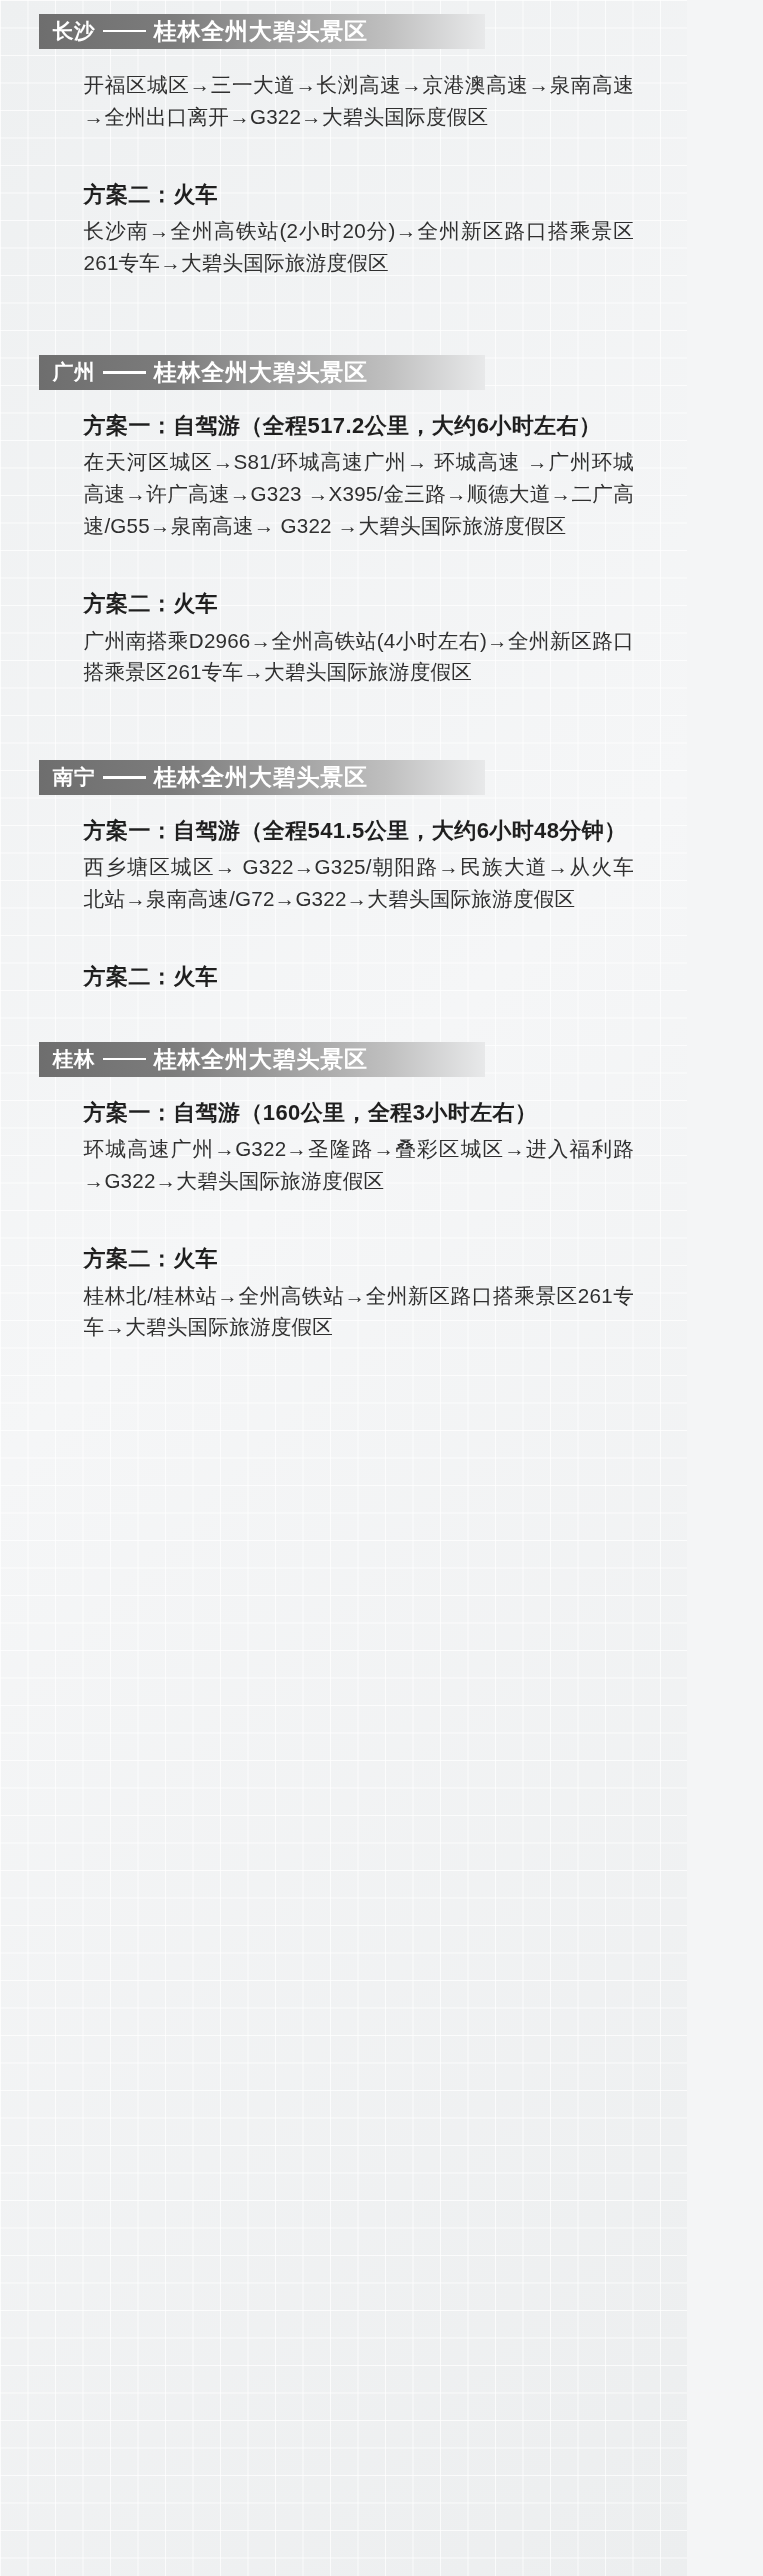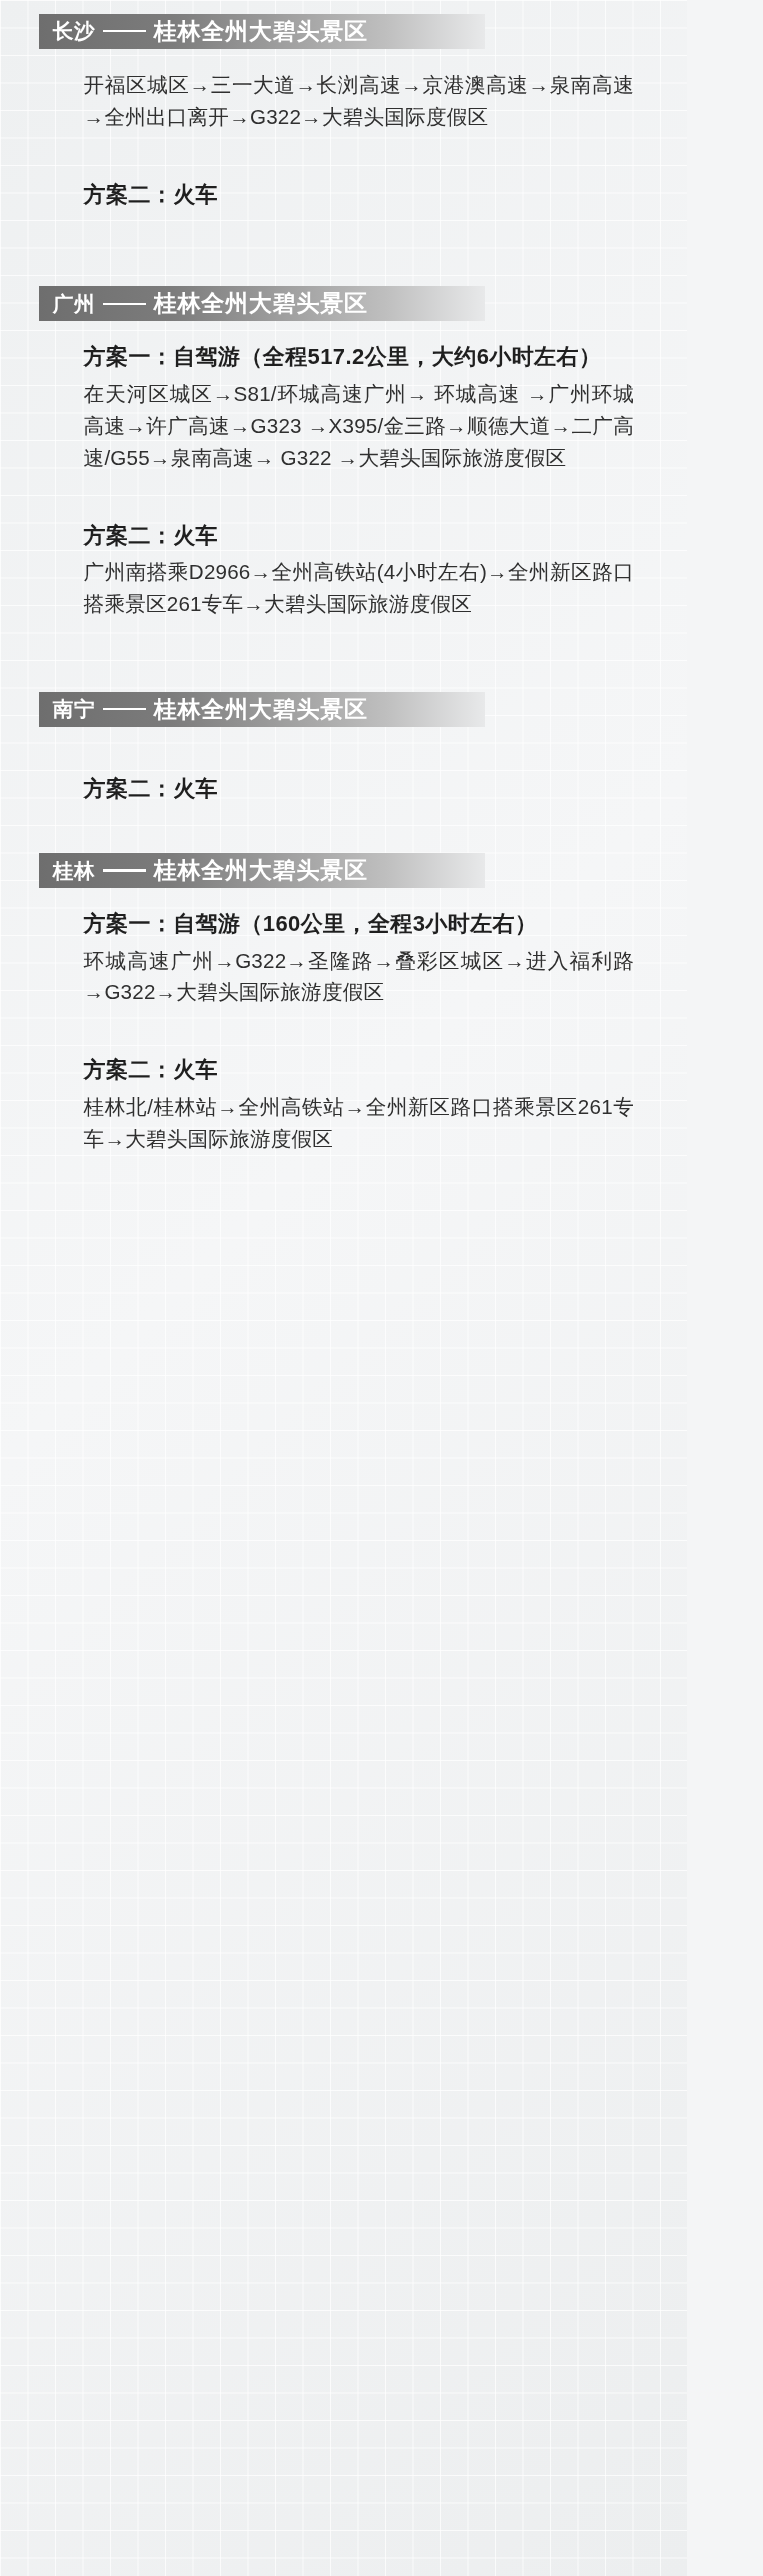--- a/index.html
+++ b/index.html
@@ -111,20 +111,21 @@
           <span class="sec-dash"></span>
           <span class="sec-dest">桂林全州大碧头景区</span>
         </div>
       </div>
       <div class="plan">
         <p class="plan-body">开福区城区→三一大道→长浏高速→京港澳高速→泉南高速→全州出口离开→G322→大碧头国际度假区</p>
       </div>
       <div class="gap-md"></div>
       <div class="plan">
         <p class="plan-title">方案二：火车</p>
+        <p class="plan-body">长沙南→全州高铁站(2小时20分)→全州新区路口搭乘景区261专车→大碧头国际旅游度假区</p>
       </div>
     </div>
 
     <div class="gap-lg"></div>
     <div style="height:27.5px"></div>
 
     <div class="section">
       <div class="sec-head">
         <div class="sec-head-inner">
           <span class="sec-city">广州</span>
@@ -147,20 +148,24 @@
     <div style="height:23px"></div>
 
     <div class="section">
       <div class="sec-head">
         <div class="sec-head-inner">
           <span class="sec-city">南宁</span>
           <span class="sec-dash"></span>
           <span class="sec-dest">桂林全州大碧头景区</span>
         </div>
       </div>
+      <div class="plan">
+        <p class="plan-title">方案一：自驾游（全程541.5公里，大约6小时48分钟）</p>
+        <p class="plan-body">西乡塘区城区→ G322→G325/朝阳路→民族大道→从火车北站→泉南高速/G72→G322→大碧头国际旅游度假区</p>
+      </div>
       <div class="gap-md"></div>
       <div class="plan">
         <p class="plan-title">方案二：火车</p>
       </div>
     </div>
 
     <div class="gap-lg"></div>
 
     <div class="section">
       <div class="sec-head">

